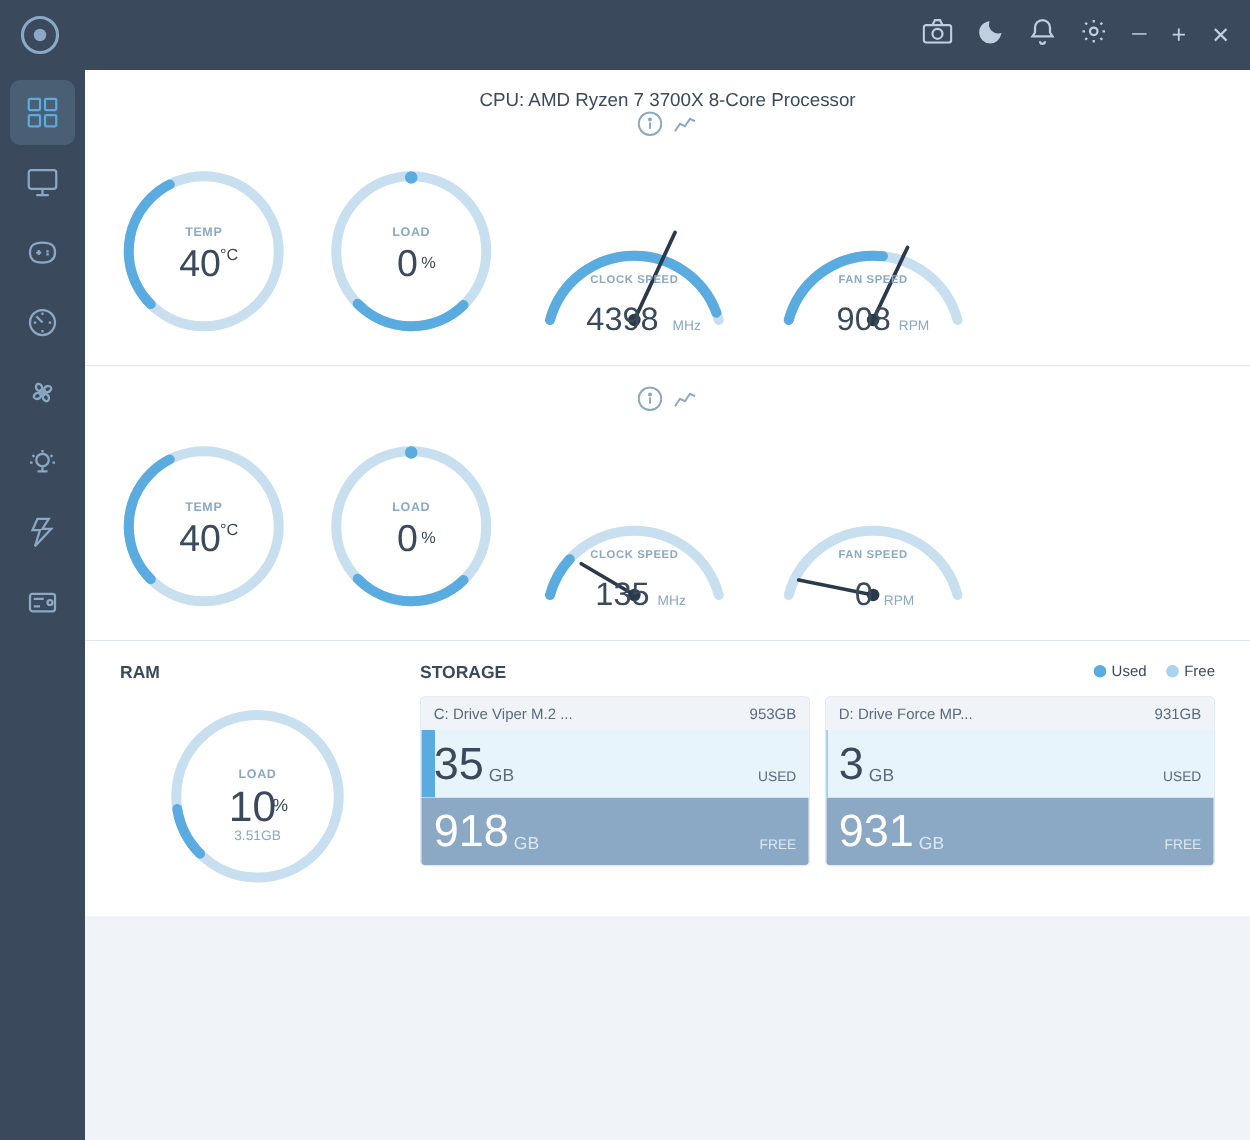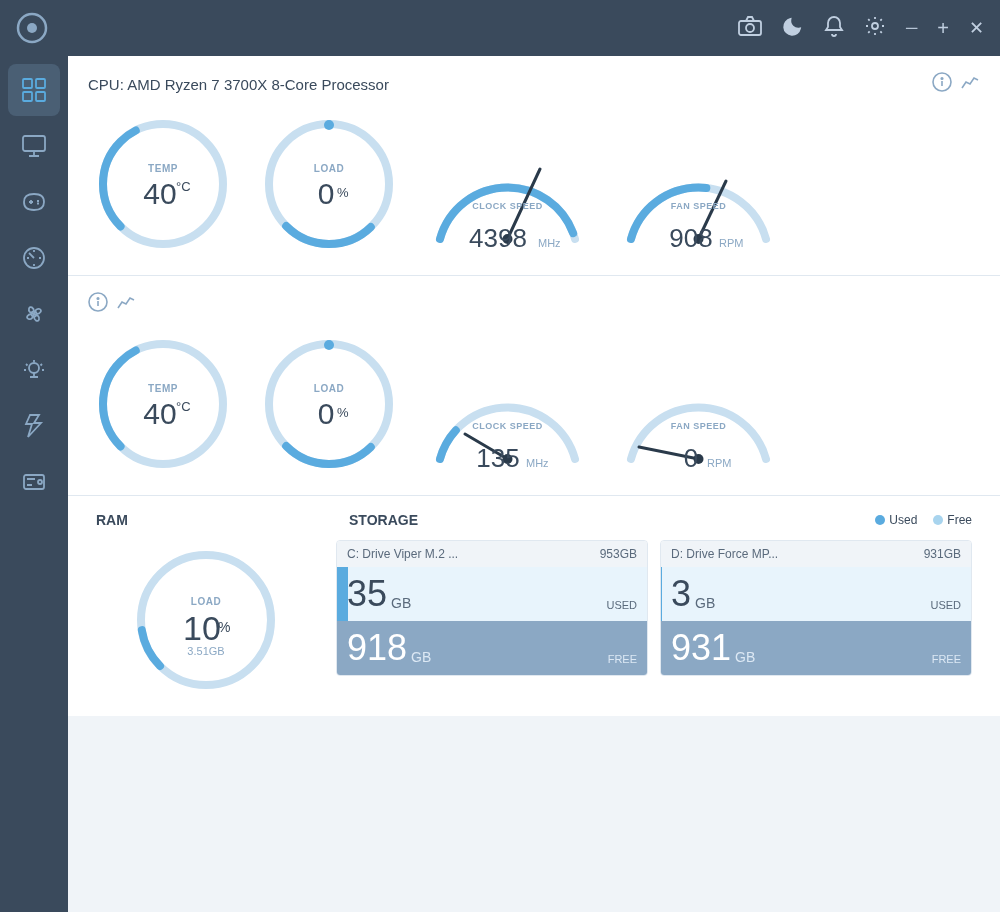--- a/index.html
+++ b/index.html
@@ -57,20 +57,21 @@
       background: #ffffff;
       margin: 0;
       padding: 16px 20px;
       border-bottom: 1px solid #e0e8f0;
     }
     .section-header {
       display: flex;
       align-items: center;
       justify-content: space-between;
       margin-bottom: 12px;
+      flex-direction: column;
     }
     .section-title {
       font-size: 15px;
       font-weight: 600;
       color: #3a4a5c;
     }
     .section-title span { font-weight: 400; }
     .section-icons { display: flex; gap: 8px; }
     .section-icon { color: #8ba8c4; font-size: 18px; cursor: pointer; }
 
@@ -117,21 +118,20 @@
       margin-bottom: 12px;
     }
 
     
     .storage-section { flex: 1; }
     .storage-header {
       display: flex;
       align-items: center;
       justify-content: space-between;
       margin-bottom: 12px;
-      margin-left: 13px;
     }
     .storage-title {
       font-size: 14px;
       font-weight: 700;
       color: #3a4a5c;
     }
     .storage-legend {
       display: flex;
       gap: 16px;
       align-items: center;

